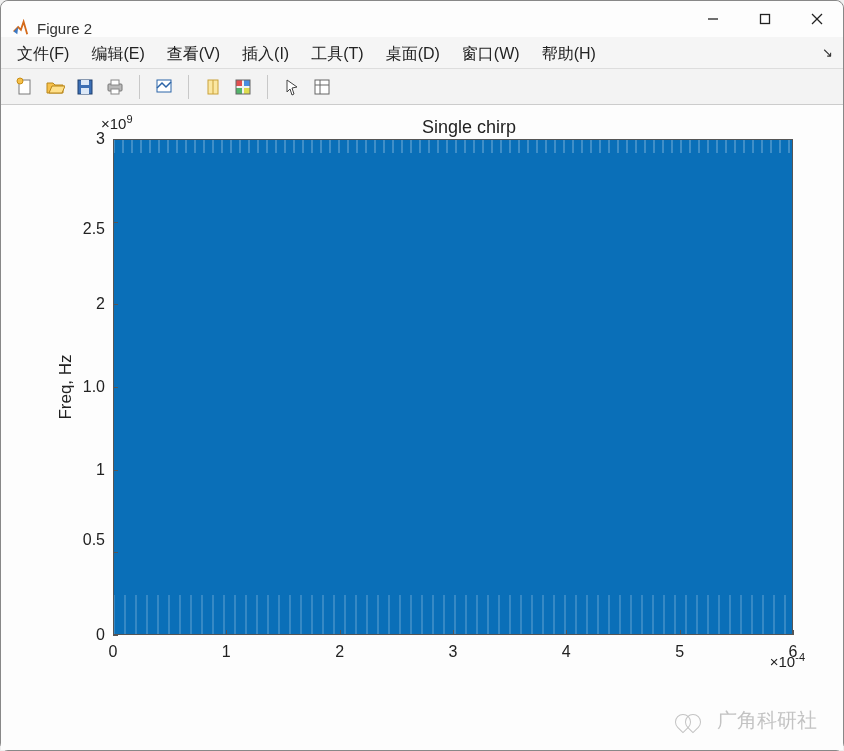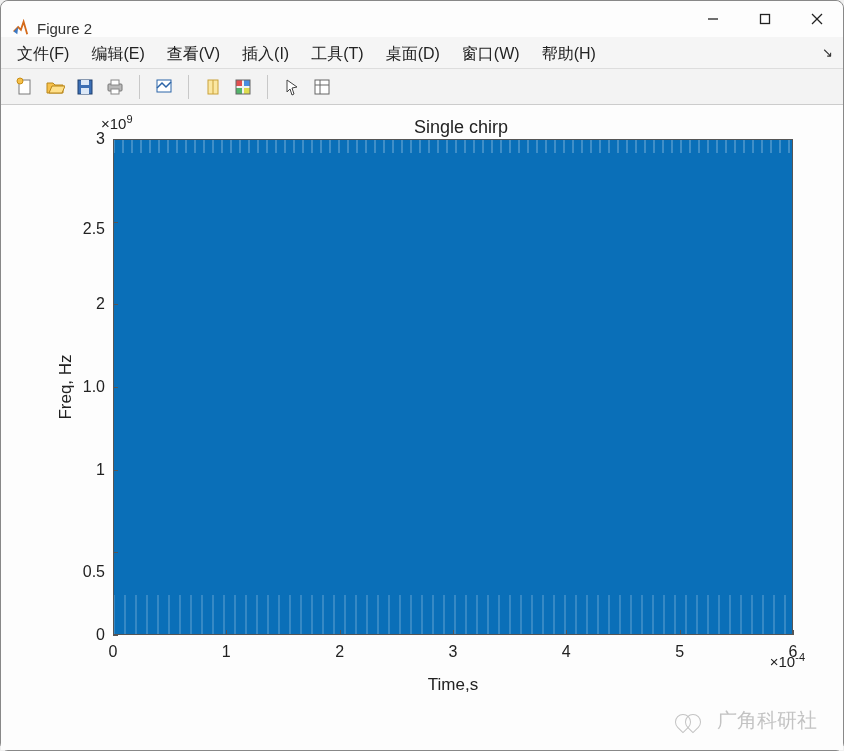--- a/index.html
+++ b/index.html
@@ -60,21 +60,21 @@
   }
   .axes-fill::after {
     content: ""; position: absolute; left:0; right:0; bottom:0; height:40px;
     background: repeating-linear-gradient(90deg, rgba(255,255,255,0.18) 0 2px, transparent 2px 11px);
   }
   .axes-box {
     position: absolute; left: 8px; top: 0; width: 680px; height: 496px;
     border: 1px solid #555; pointer-events: none;
   }
   .chart-title {
-    position: absolute; left: 8px; width: 696px; top: -22px; text-align: center;
+    position: absolute; left: 16px; width: 696px; top: -22px; text-align: center;
     font-size: 18px; color: #222;
   }
   .y-exp {
     position: absolute; left: -4px; top: -26px; font-size: 15px; color: #222;
   }
   .y-exp sup { font-size: 11px; vertical-align: super; }
   .x-exp {
     position: absolute; right: -4px; top: 512px; font-size: 15px; color: #222;
   }
   .x-exp sup { font-size: 11px; vertical-align: super; }
@@ -227,27 +227,26 @@
       <div class="chart-title">Single chirp</div>
 
       <div class="y-exp">
         <span>×10</span><sup>9</sup>
       </div>
       <div class="x-exp">
         <span>×10</span><sup>-4</sup>
       </div>
 
       <div class="ylabel">Freq, Hz</div>
-      <div class="xlabel">Time,s</div>
 
       <div class="axes-fill"></div>
       <div class="axes-box"></div>
 
       <div class="ytick" style="top:496px">0</div>
-      <div class="ytick" style="top:433px">0.5</div>
+      <div class="ytick" style="top:401px">0.5</div>
       <div class="ytick" style="top:330.7px">1</div>
       <div class="ytick" style="top:248px">1.0</div>
       <div class="ytick" style="top:165.3px">2</div>
       <div class="ytick" style="top:90px">2.5</div>
       <div class="ytick" style="top:0px">3</div>
       <div class="ytickmark" style="top:496px"></div>
         <div class="ytickmark" style="top:413.3px"></div>
         <div class="ytickmark" style="top:330.7px"></div>
         <div class="ytickmark" style="top:248px"></div>
         <div class="ytickmark" style="top:165.3px"></div>

